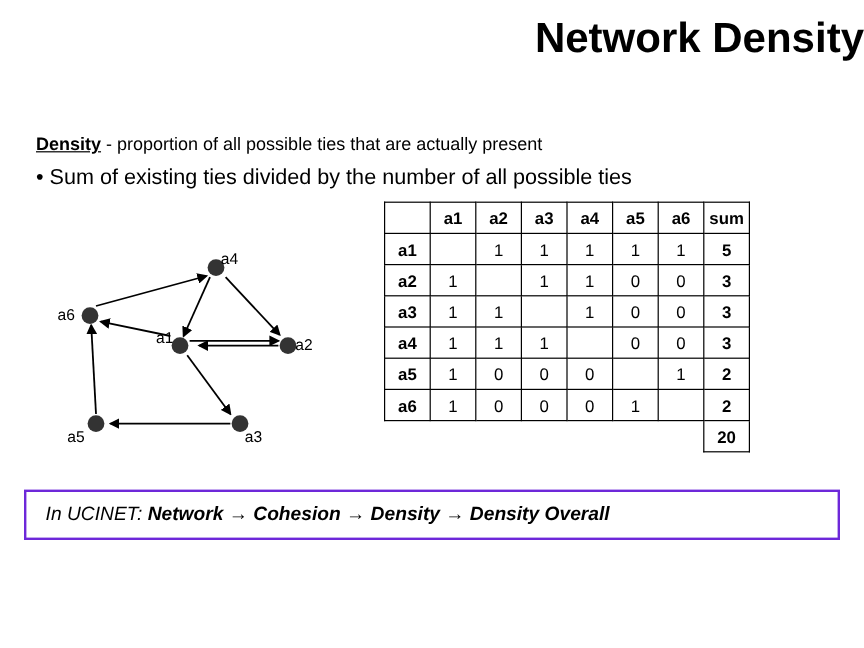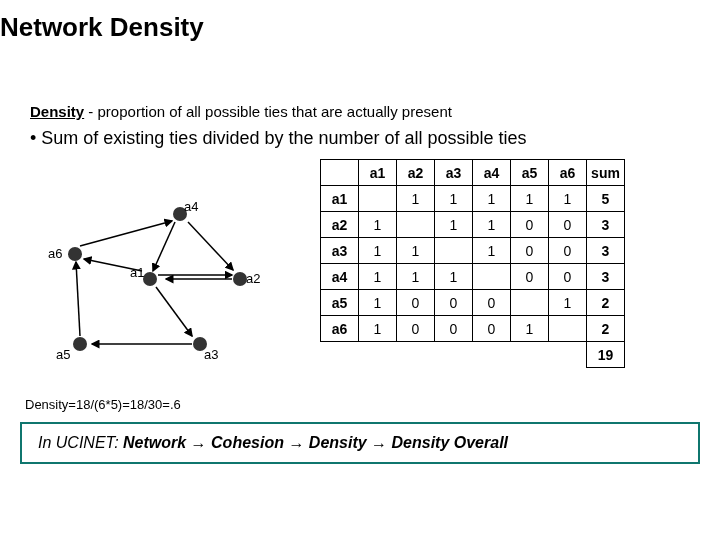--- a/index.html
+++ b/index.html
@@ -6,22 +6,22 @@
     body {
       width: 720px;
       height: 540px;
       background: #fff;
       font-family: Arial, sans-serif;
       font-size: 14px;
       color: #000;
       overflow: hidden;
     }
     #page-title {
-      text-align: left;
-      font-size: 26px;
+      text-align: right;
+      font-size: 35px;
       font-weight: bold;
       padding: 12px 0 8px 0;
     }
     #subtitle {
       font-size: 15px;
       padding: 4px 30px;
       margin-top: 48px;
     }
     #subtitle span.density-word {
       font-weight: bold;
@@ -74,21 +74,21 @@
     .sum-col {
       font-weight: bold;
     }
     #density-formula {
       font-size: 13px;
       margin-top: 8px;
       padding-left: 5px;
     }
     #ucinet-box {
       margin: 10px 20px;
-      border: 2px solid #0f766e;
+      border: 2px solid #6d28d9;
       padding: 10px 16px;
       font-size: 16px;
       font-style: italic;
     }
     #ucinet-box .arrow {
       font-style: normal;
       font-weight: bold;
     }
 
     
@@ -157,21 +157,20 @@
         <circle cx="160" cy="55" r="7" class="node-circle"></circle>
         <text x="164" y="52" class="node-label">a4</text>
 
         <circle cx="60" cy="185" r="7" class="node-circle"></circle>
         <text x="36" y="200" class="node-label">a5</text>
 
         <circle cx="55" cy="95" r="7" class="node-circle"></circle>
         <text x="28" y="99" class="node-label">a6</text>
       </svg>
     </div>
-    <div id="density-formula">Density=18/(6*5)=18/30=.6</div>
   </div>
 
   <div id="table-area">
     <table>
       <thead>
         <tr>
           <th></th>
           <th>a1</th>
           <th>a2</th>
           <th>a3</th>
@@ -240,21 +239,21 @@
             <td>0</td>
             <td>0</td>
             <td>1</td>
             <td></td>
             <td class="sum-col">2</td>
           </tr>
         </tbody>
       <tfoot>
         <tr>
           <td colspan="7" style="border:none;"></td>
-          <td class="sum-col" style="font-weight:bold;">19</td>
+          <td class="sum-col" style="font-weight:bold;">20</td>
         </tr>
       </tfoot>
     </table>
   </div>
 </div>
 
 <div id="ucinet-box">
   <em><span>In UCINET: </span><strong>Network</strong><span class="arrow"> → </span><strong>Cohesion</strong><span class="arrow"> → </span><strong>Density</strong><span class="arrow"> → </span><strong>Density Overall</strong></em>
 </div>
 

